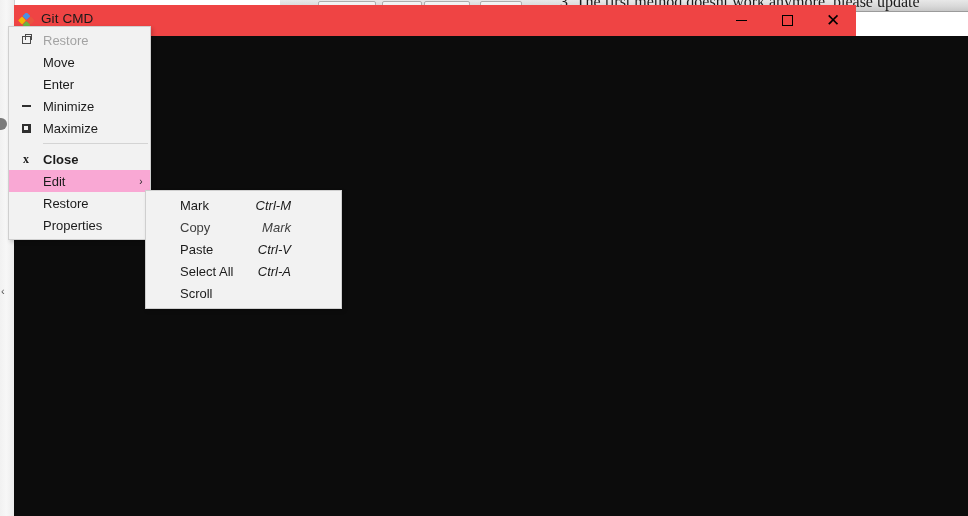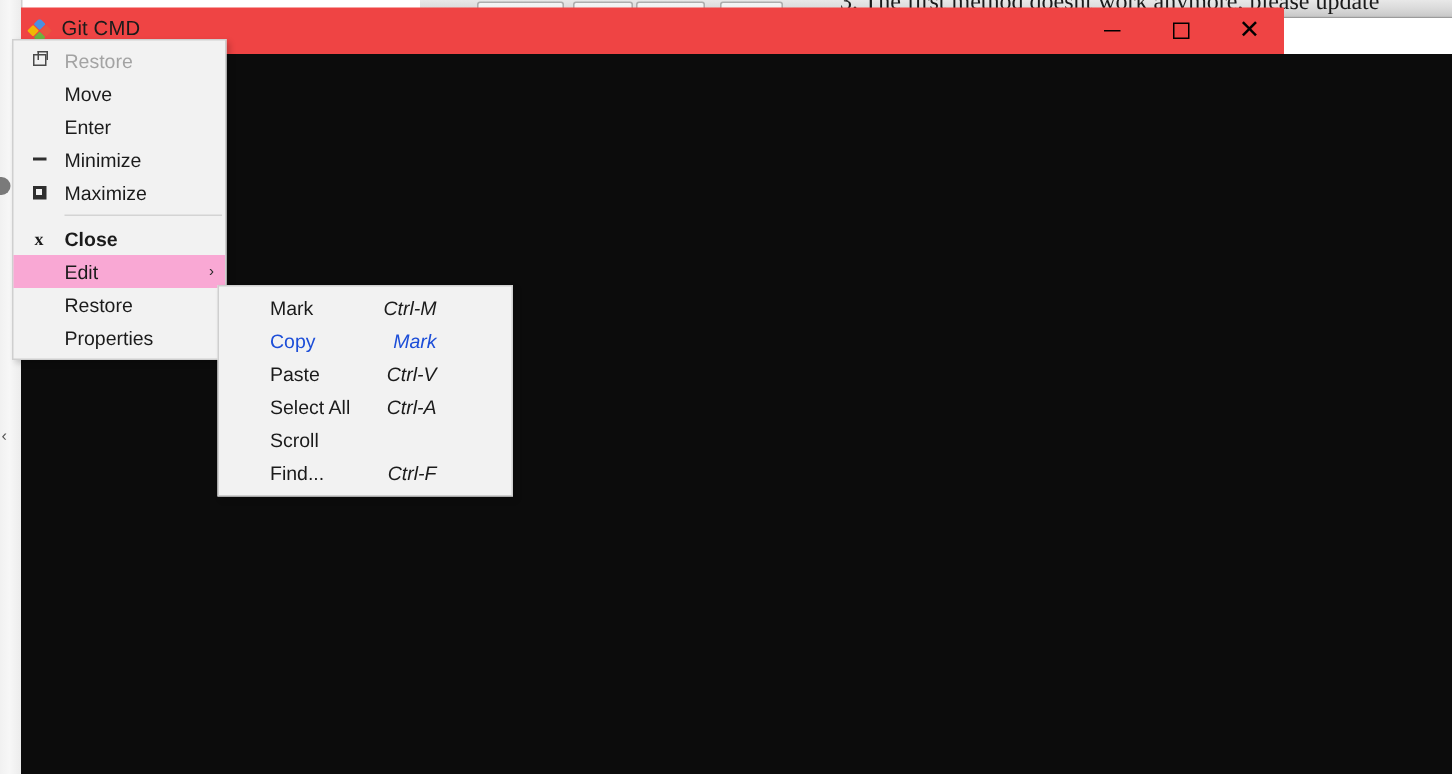--- a/index.html
+++ b/index.html
@@ -254,21 +254,21 @@
   .smi .smi-label {
     padding-left: 34px;
     flex: 1;
   }
   .smi .smi-accel {
     padding-right: 50px;
     color: #1b1b1b;
     font-style: italic;
   }
   .smi.disabled .smi-label,
-  .smi.disabled .smi-accel { color: #1d4ed8; }
+  .smi.disabled .smi-accel { color: #404040; }
 </style>
 </head>
 <body>
 
 <div id="screen">
 
   <div class="bg-layer">
     <div class="bg-page-strip"></div>
     <div class="bg-toolbar">
       <div class="bg-btn" style="left:38px; width:56px;"></div>
@@ -393,19 +393,15 @@
     <div class="smi">
       <span class="smi-label">Select All</span>
       <span class="smi-accel">Ctrl-A</span>
     </div>
 
     <div class="smi">
       <span class="smi-label">Scroll</span>
       <span class="smi-accel"></span>
     </div>
 
-    <div class="smi">
-      <span class="smi-label">Find...</span>
-      <span class="smi-accel">Ctrl-F</span>
-    </div>
   </div>
 
 </div>
 
 </body></html>

